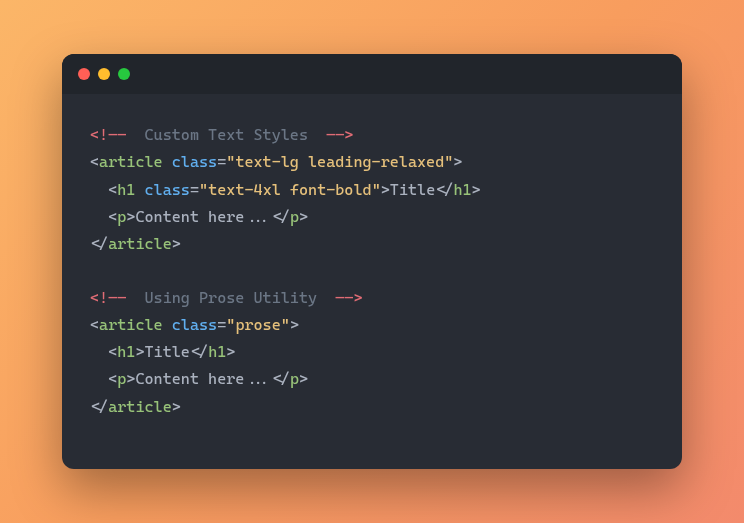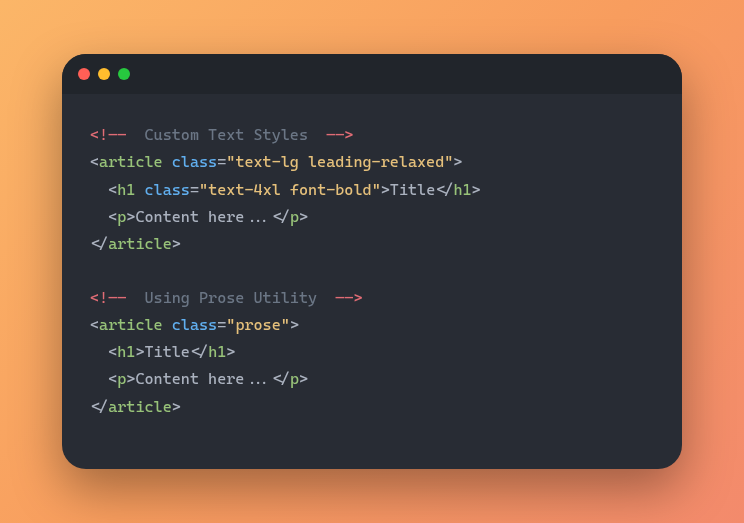--- a/index.html
+++ b/index.html
@@ -8,21 +8,21 @@
     height: 523px;
     background: linear-gradient(135deg, #fbb668 0%, #f89d5e 50%, #f38a6c 100%);
     display: flex;
     align-items: center;
     justify-content: center;
     font-family: ui-monospace, "SF Mono", "Cascadia Code", Menlo, Consolas, monospace;
   }
   .window {
     width: 620px;
     background: #282c34;
-    border-radius: 24px;
+    border-radius: 12px;
     box-shadow: 0 20px 50px rgba(0,0,0,0.35);
     overflow: hidden;
   }
   .titlebar {
     background: #21252b;
     height: 40px;
     display: flex;
     align-items: center;
     padding: 0 16px;
     gap: 8px;

